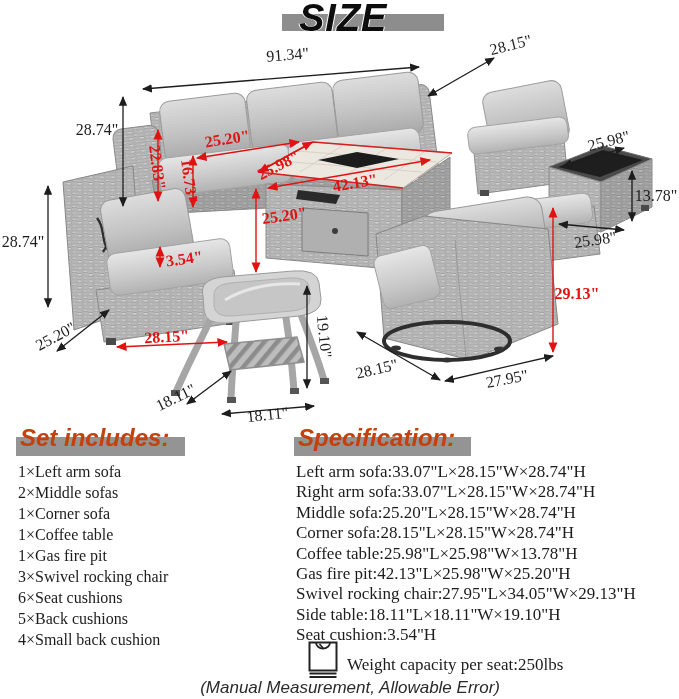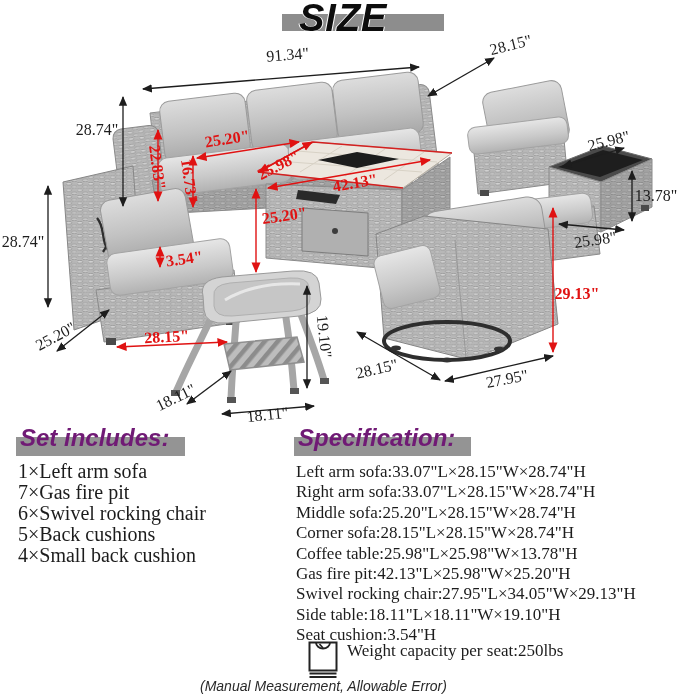--- a/index.html
+++ b/index.html
@@ -8,40 +8,40 @@
 
   
   .size-title-wrap{position:absolute;left:281px;top:1px;width:170px;height:44px;}
   .size-bar{position:absolute;left:1px;top:13px;width:162px;height:17px;background:#8d8d8d;}
   .size-text{position:absolute;left:18px;top:-4px;font-family:"Liberation Sans",sans-serif;
              font-style:italic;font-weight:900;font-size:38px;letter-spacing:1px;color:#0d0d0d;
              text-shadow:1px 0 0 #fff,-1px 0 0 #fff;}
 
   
   .heading{position:relative;display:inline-block;font-family:"Liberation Sans",sans-serif;
-           font-style:italic;font-weight:900;font-size:24px;color:#701a75;z-index:1;
+           font-style:italic;font-weight:900;font-size:24px;color:#c2410c;z-index:1;
            padding:0 6px 2px 2px;}
   .heading::before{content:"";position:absolute;left:-2px;right:-10px;top:13px;bottom:-2px;
            background:#949494;z-index:-1;}
 
   
   .includes{position:absolute;left:18px;top:424px;width:282px;}
   .includes .list{margin-top:7px;}
-  .includes .list-item{font-size:20px;line-height:21px;white-space:nowrap;}
+  .includes .list-item{font-size:16px;line-height:21px;white-space:nowrap;}
 
   .spec{position:absolute;left:296px;top:424px;width:372px;}
   .spec .list{margin-top:8px;}
   .spec .list-item{font-size:17px;line-height:20.4px;white-space:nowrap;}
 
-  .weight-row{position:absolute;left:308px;top:641px;display:flex;}
+  .weight-row{position:absolute;left:308px;top:641px;display:flex;align-items:flex-end;}
   .weight-row .w-text{font-size:17px;margin-left:9px;padding-bottom:3px;white-space:nowrap;}
   .scale-icon{flex:0 0 auto;}
 
-  .footnote{position:absolute;left:200px;top:678px;width:300px;text-align:left;
-            font-family:"Liberation Sans",sans-serif;font-style:italic;font-size:14px;color:#2a2a2a;
+  .footnote{position:absolute;left:200px;top:678px;width:300px;text-align:right;
+            font-family:"Liberation Sans",sans-serif;font-style:italic;font-size:17px;color:#2a2a2a;
             white-space:nowrap;}
 
   
   svg text{font-family:"Liberation Serif",serif;}
   .dimB{fill:#1d1d1d;font-size:16px;}
   .dimR{fill:#e01212;font-size:16px;font-weight:700;}
 </style>
 </head>
 <body>
 
@@ -225,22 +225,26 @@
       <text class="dimR" x="185" y="264" text-anchor="middle" transform="rotate(-8 185 264)">3.54"</text>
       <text class="dimR" x="167" y="342" text-anchor="middle" transform="rotate(-3 167 342)">28.15"</text>
       <text class="dimR" x="577" y="299" text-anchor="middle">29.13"</text>
     </g>
   </svg>
 
   <div class="includes">
     <span class="heading">Set includes:</span>
     <div class="list">
         <div class="list-item">1×Left arm sofa</div>
-        <div class="list-item">7×Gas fire pit</div>
-        <div class="list-item">6×Swivel rocking chair</div>
+        <div class="list-item">2×Middle sofas</div>
+        <div class="list-item">1×Corner sofa</div>
+        <div class="list-item">1×Coffee table</div>
+        <div class="list-item">1×Gas fire pit</div>
+        <div class="list-item">3×Swivel rocking chair</div>
+        <div class="list-item">6×Seat cushions</div>
         <div class="list-item">5×Back cushions</div>
         <div class="list-item">4×Small back cushion</div>
       </div>
   </div>
 
   <div class="spec">
     <span class="heading">Specification:</span>
     <div class="list">
         <div class="list-item">Left arm sofa:33.07"L×28.15"W×28.74"H</div>
         <div class="list-item">Right arm sofa:33.07"L×28.15"W×28.74"H</div>

